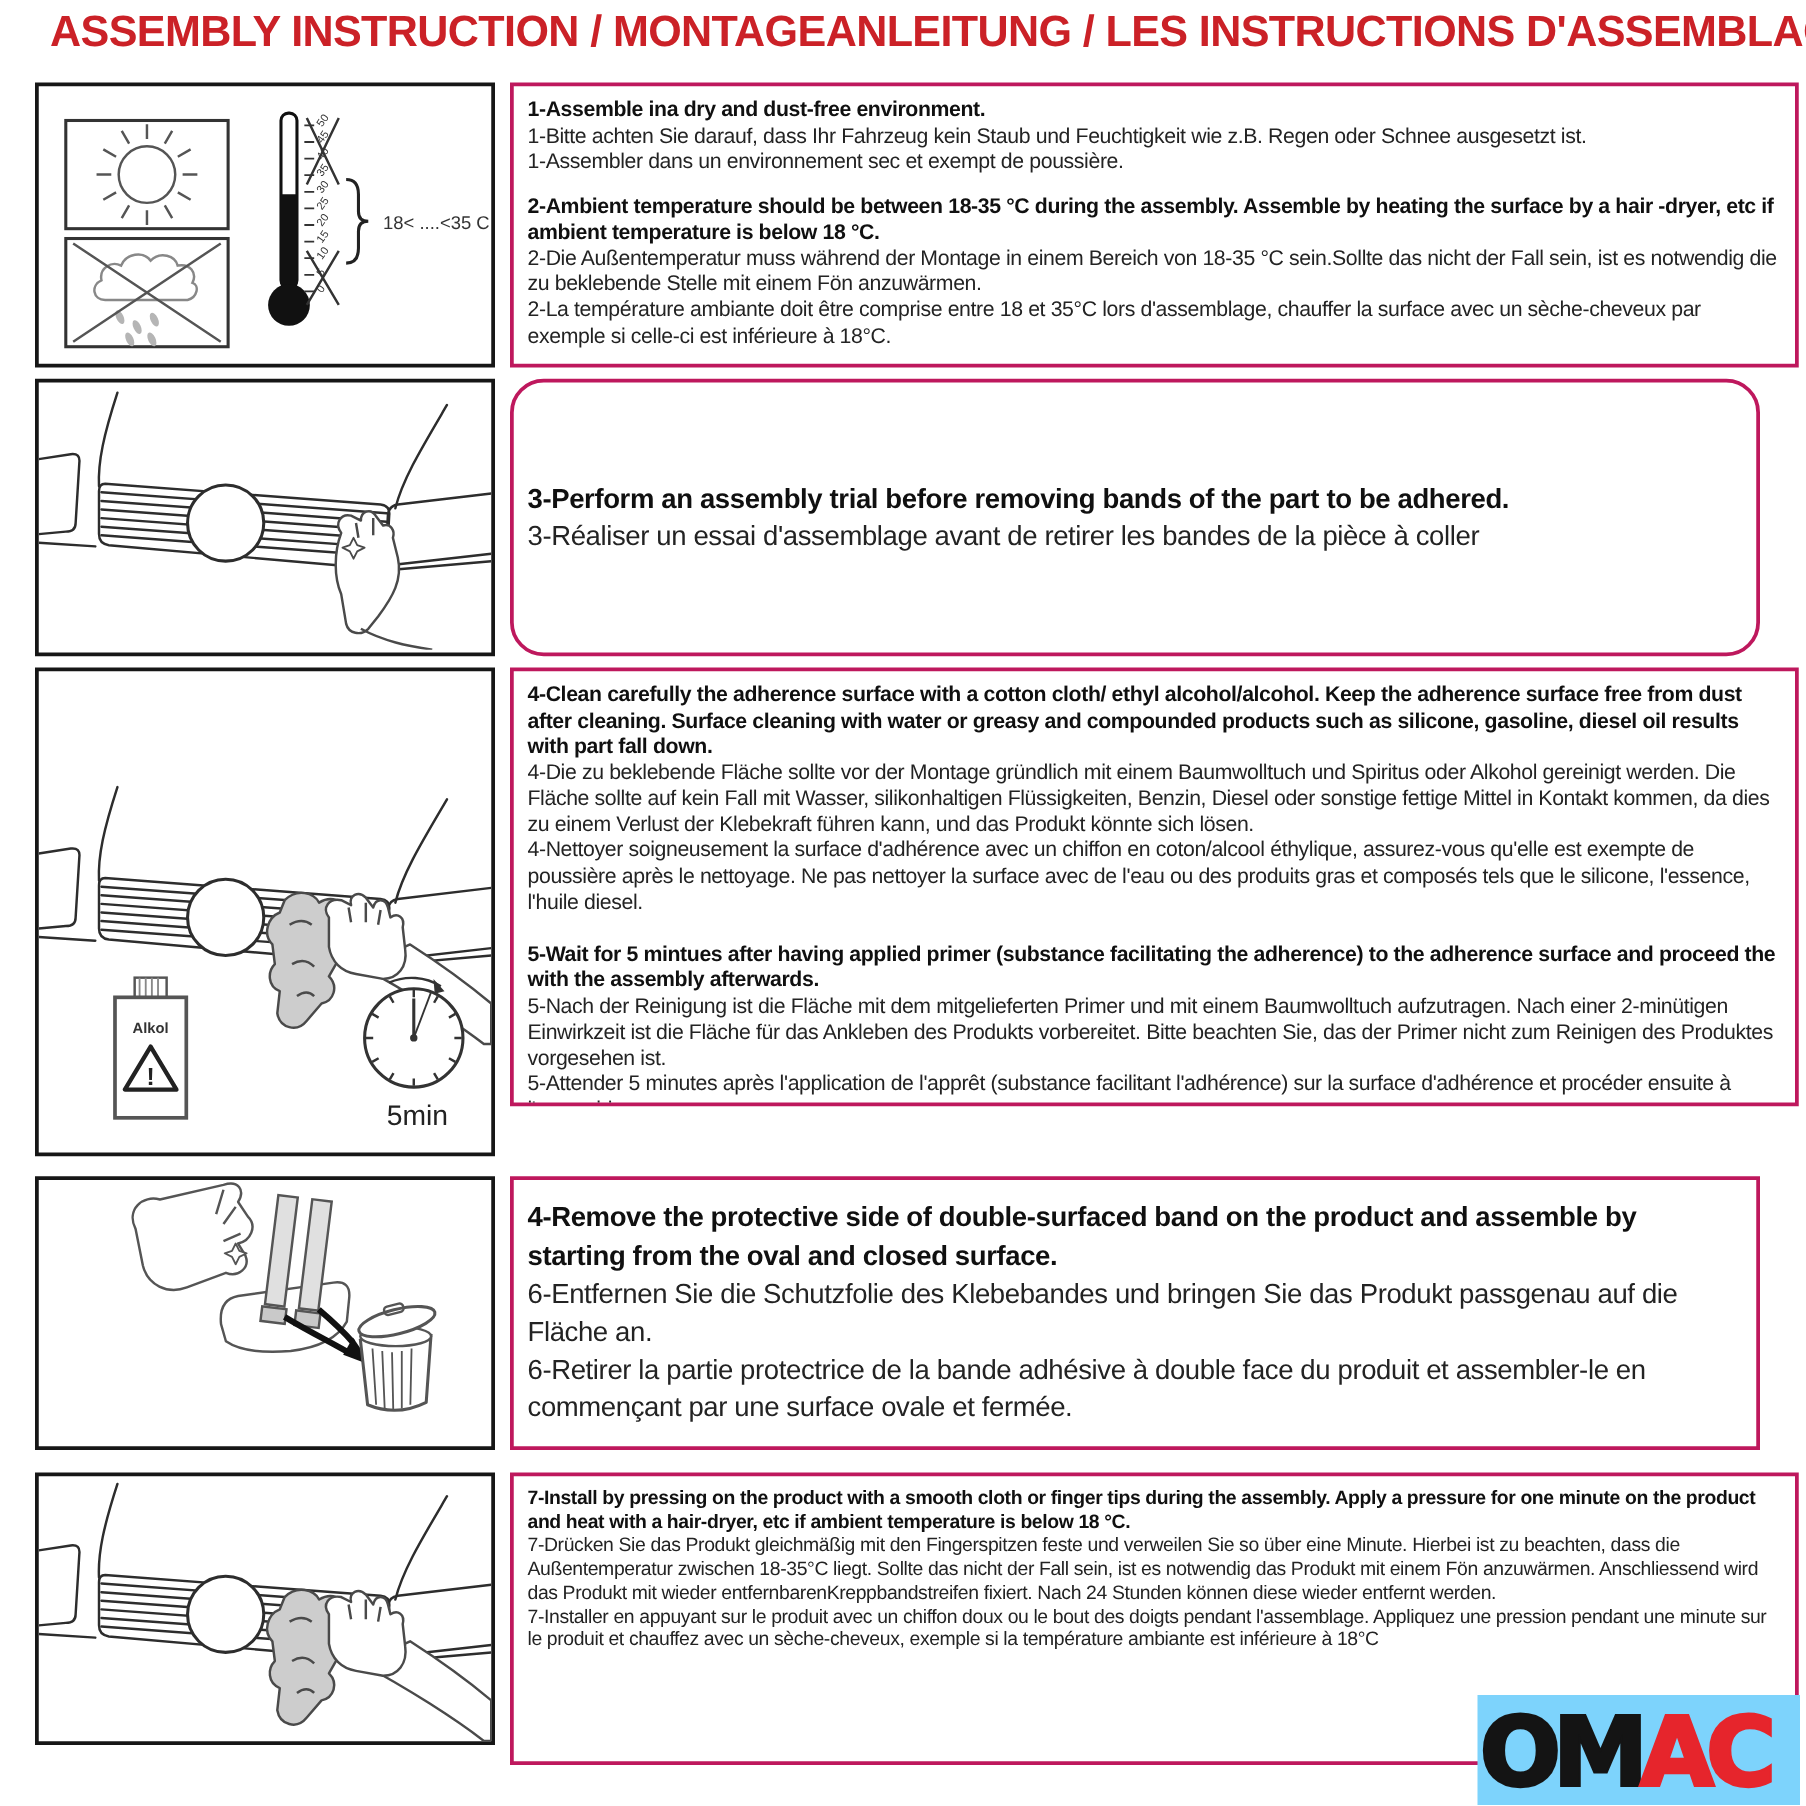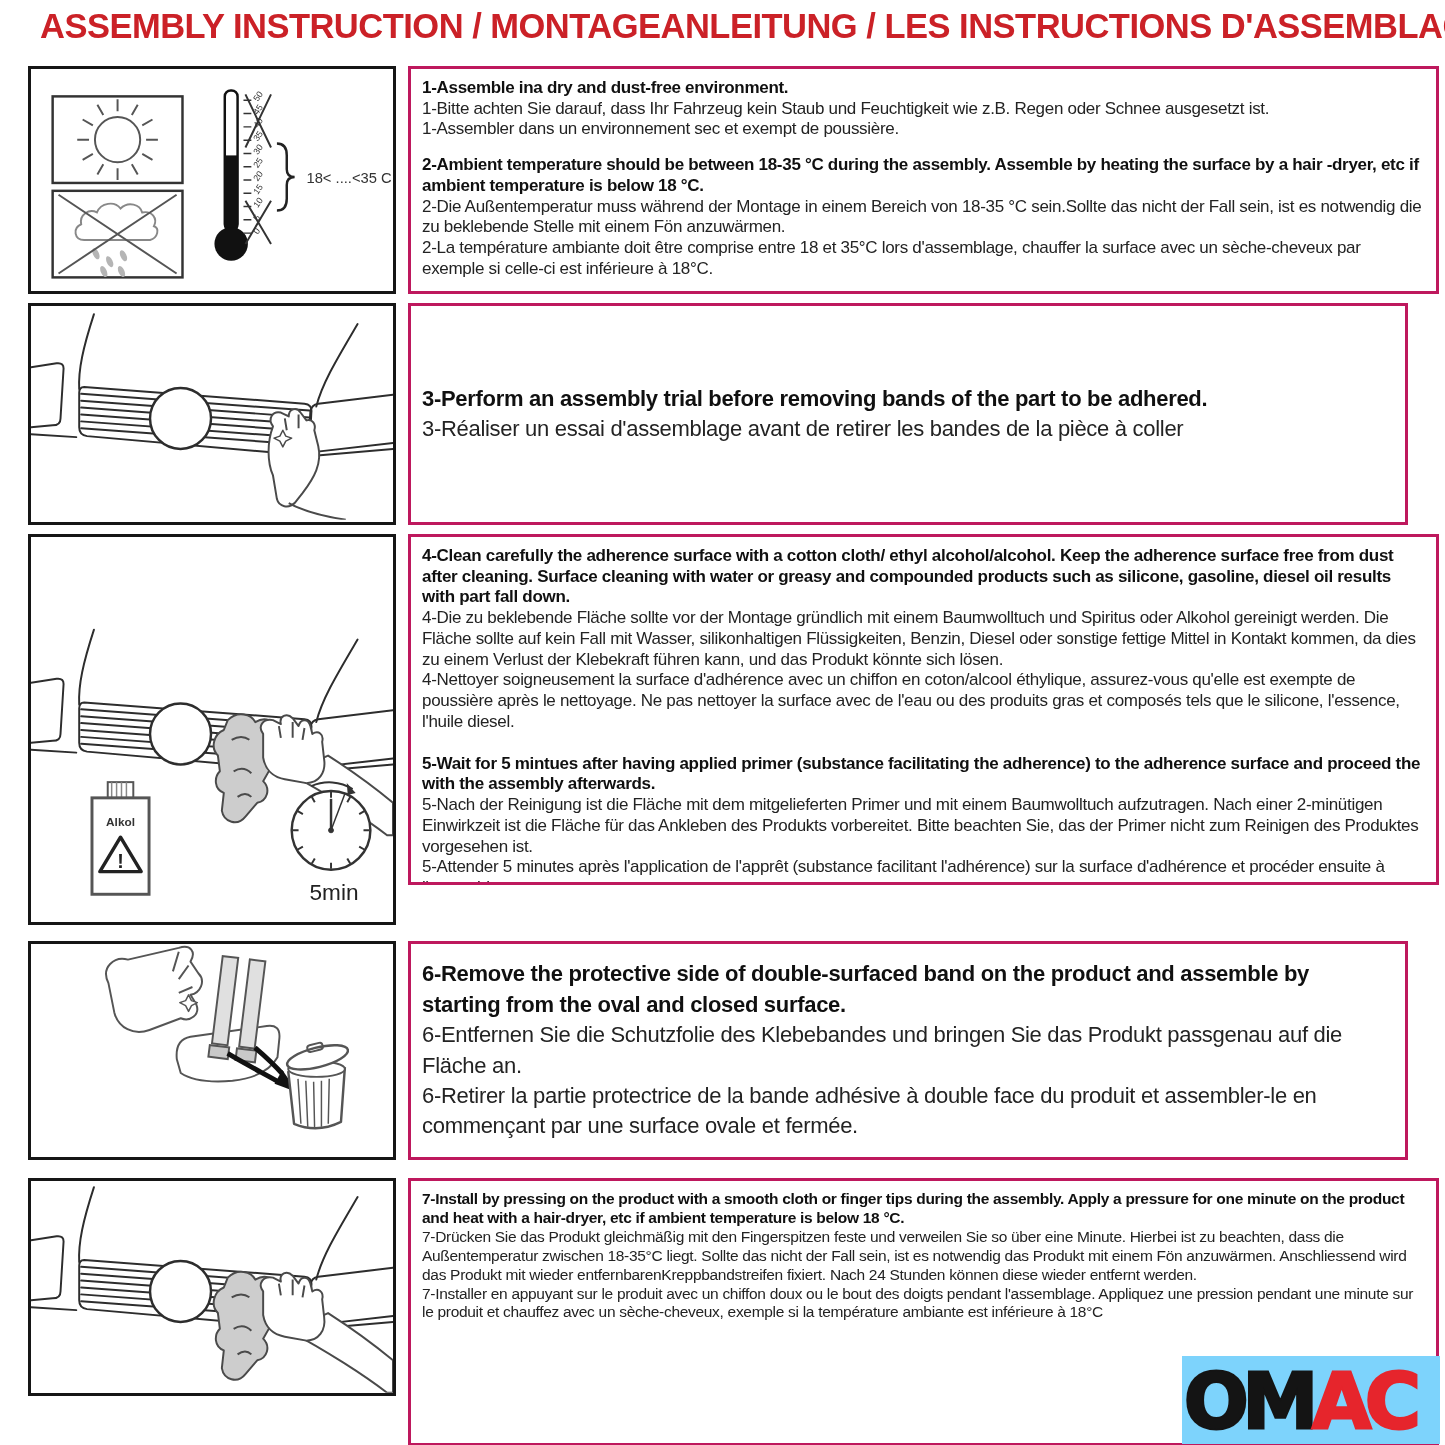--- a/index.html
+++ b/index.html
@@ -126,21 +126,21 @@
       <p>2-La température ambiante doit être comprise entre 18 et 35°C lors d'assemblage, chauffer la surface avec un sèche-cheveux par exemple si celle-ci est inférieure à 18°C.</p>
     </div>
   </div>
 
   <div class="figure-box" style="top:303px;height:222px;">
     <svg width="362" height="216" viewBox="0 0 368 215">
       <use href="#sym-grille"></use>
         <use href="#sym-hold-hand"></use>
     </svg>
   </div>
-  <div class="text-box big center" style="top:303px;height:222px;">
+  <div class="text-box big center" style="top:303px;height:222px;border-radius:27px;">
     <div class="sec">
       <p class="b">3-Perform an assembly trial before removing bands of the part to be adhered.</p>
       <p>3-Réaliser un essai d'assemblage avant de retirer les bandes de la pièce à coller</p>
     </div>
   </div>
 
   <div class="figure-box" style="top:534px;height:391px;">
     <svg width="362" height="385" viewBox="0 0 368 385">
       <use href="#sym-grille"></use>
         <use href="#sym-cloth-hand"></use>
@@ -206,33 +206,33 @@
         <path d="M272,138 L275,184 M280,140 L282,187 M288,141 L289,188 M296,140 L296,187 M304,138 L303,184" stroke-width="1.5"></path>
         <g transform="rotate(-14 292 116)">
           <ellipse cx="292" cy="116" rx="32" ry="10"></ellipse>
           <rect x="284" y="102" width="16" height="7" rx="3" fill="none" stroke-width="2"></rect>
         </g>
       </g>
     </svg>
   </div>
   <div class="text-box big center" style="top:941px;height:219px;">
     <div class="sec" style="max-width:930px">
-      <p class="b">6-Remove the protective side of double-surfaced band on the product and assemble by starting from the oval and closed surface.</p>
+      <p class="b">4-Remove the protective side of double-surfaced band on the product and assemble by starting from the oval and closed surface.</p>
       <p>6-Entfernen Sie die Schutzfolie des Klebebandes und bringen Sie das Produkt passgenau auf die Fläche an.</p>
       <p>6-Retirer la partie protectrice de la bande adhésive à double face du produit et assembler-le en commençant par une surface ovale et fermée.</p>
     </div>
   </div>
 
   <div class="figure-box" style="top:1178px;height:218px;">
     <svg width="362" height="212" viewBox="0 0 368 215">
       <use href="#sym-grille"></use>
         <use href="#sym-cloth-hand"></use>
     </svg>
   </div>
-  <div class="text-box small" style="top:1178px;height:268px;font-size:15.5px;">
+  <div class="text-box small" style="top:1178px;height:234px;font-size:15.5px;">
     <div class="sec">
       <p class="b">7-Install by pressing on the product with a smooth cloth or finger tips during the assembly. Apply a pressure for one minute on the product and heat with a hair-dryer, etc if ambient temperature is below 18 °C.</p>
       <p>7-Drücken Sie das Produkt gleichmäßig mit den Fingerspitzen feste und verweilen Sie so über eine Minute. Hierbei ist zu beachten, dass die Außentemperatur zwischen 18-35°C liegt. Sollte das nicht der Fall sein, ist es notwendig das Produkt mit einem Fön anzuwärmen. Anschliessend wird das Produkt mit wieder entfernbarenKreppbandstreifen fixiert. Nach 24 Stunden können diese wieder entfernt werden.</p>
       <p>7-Installer en appuyant sur le produit avec un chiffon doux ou le bout des doigts pendant l'assemblage. Appliquez une pression pendant une minute sur le produit et chauffez avec un sèche-cheveux, exemple si la température ambiante est inférieure à 18°C</p>
     </div>
   </div>
 
   <div class="logo">
     <svg width="258" height="88" viewBox="0 0 258 88">
       <text x="2" y="72" font-family="DejaVu Sans, sans-serif" font-weight="bold" font-size="76" letter-spacing="-6" style="paint-order:stroke;">

